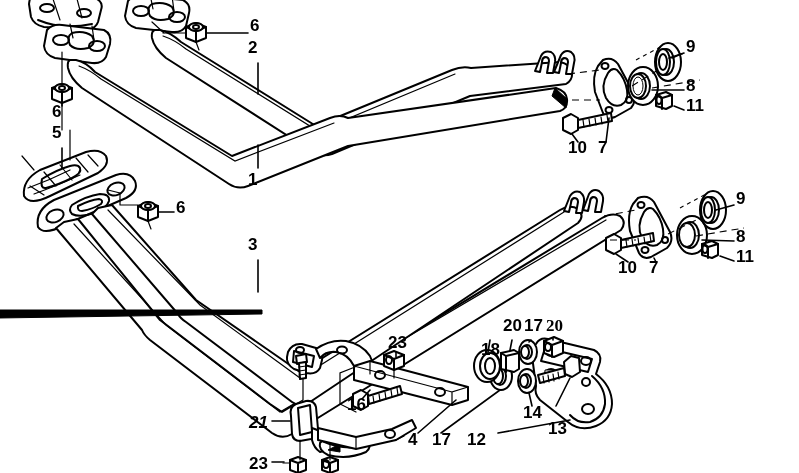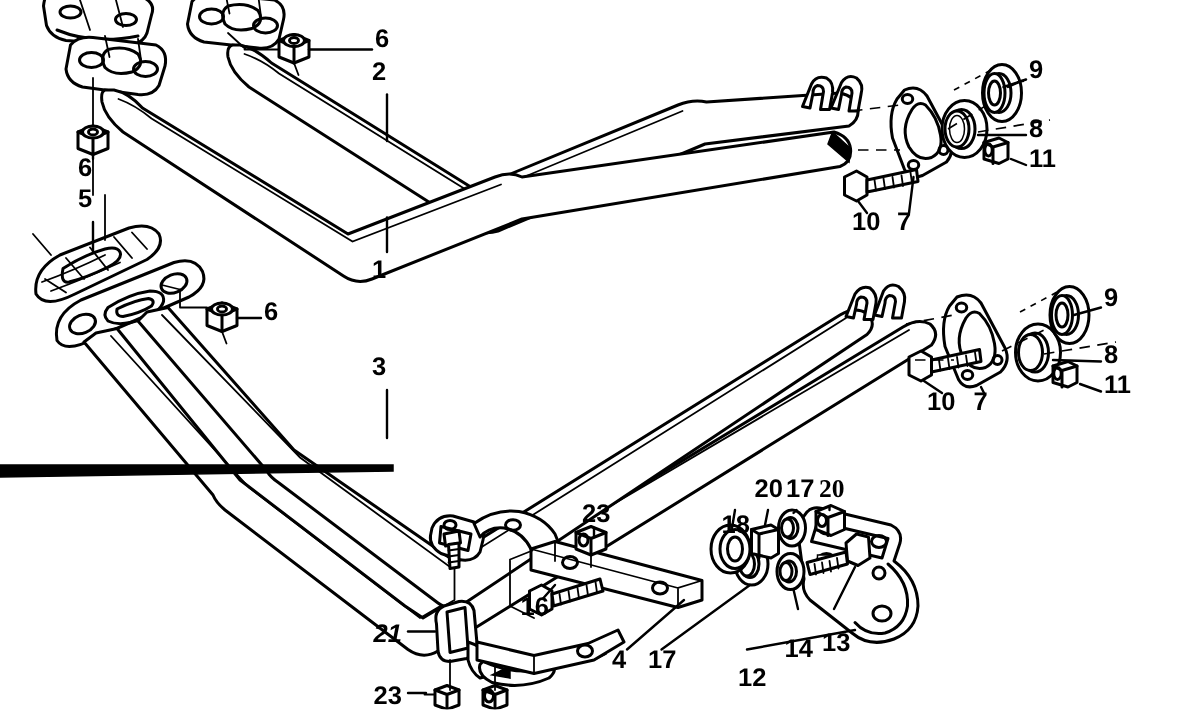--- a/index.html
+++ b/index.html
@@ -457,22 +457,22 @@
   <div class="lbl" style="left:736px;top:190px;">9</div>
   <div class="lbl" style="left:736px;top:228px;">8</div>
   <div class="lbl" style="left:736px;top:248px;">11</div>
   <div class="lbl" style="left:618px;top:259px;">10</div>
   <div class="lbl" style="left:649px;top:259px;">7</div>
   <div class="lbl" style="left:481px;top:317px;margin-top:24px;">18</div>
   <div class="lbl" style="left:503px;top:317px;">20</div>
   <div class="lbl" style="left:524px;top:317px;">17</div>
   <div class="lbl" style="left:546px;top:317px;font-family:Liberation Serif, serif;">20</div>
   <div class="lbl" style="left:388px;top:334px;">23</div>
-  <div class="lbl" style="left:523px;top:404px;margin-top:20px;">14</div>
+  <div class="lbl" style="left:523px;top:404px;">14</div>
   <div class="lbl" style="left:548px;top:420px;">13</div>
-  <div class="lbl" style="left:492px;top:431px;margin-top:12px;">12</div>
+  <div class="lbl" style="left:467px;top:431px;">12</div>
   <div class="lbl" style="left:347px;top:396px;">16</div>
   <div class="lbl" style="left:408px;top:431px;">4</div>
   <div class="lbl" style="left:432px;top:431px;">17</div>
   <div class="lbl" style="left:249px;top:414px;font-style:italic;">21</div>
   <div class="lbl" style="left:249px;top:455px;">23</div>
 
 </div>
 
 </body></html>

